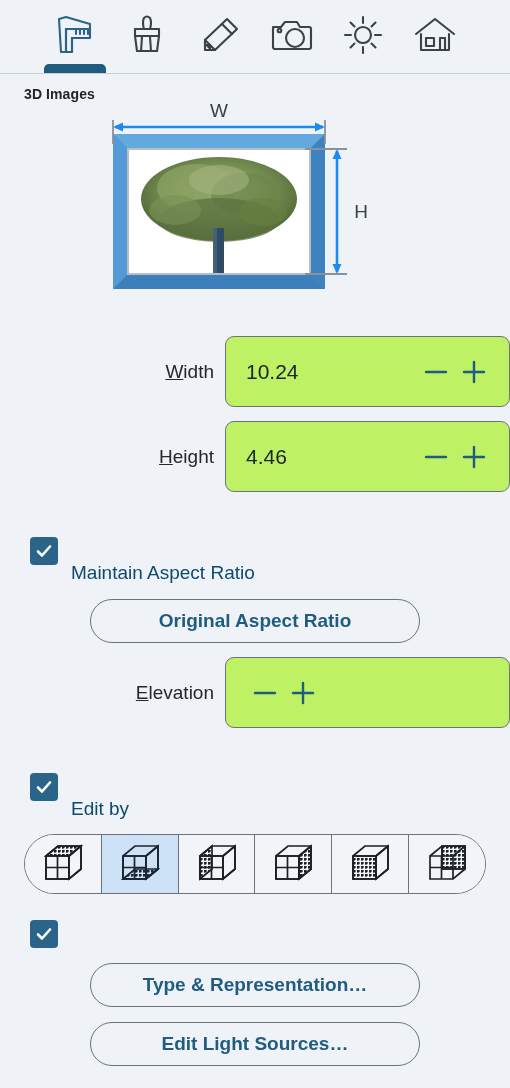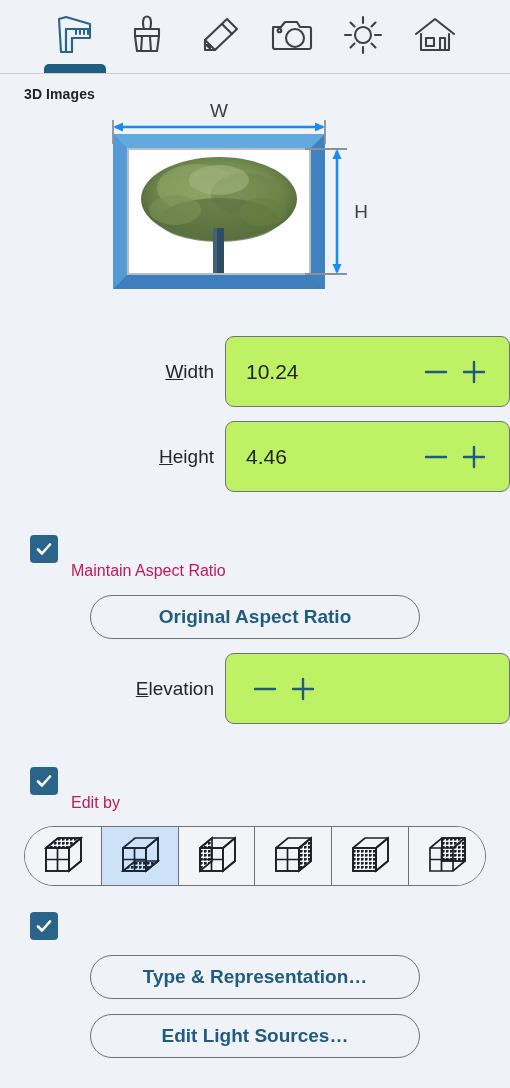--- a/index.html
+++ b/index.html
@@ -132,22 +132,22 @@
     height: 28px;
     border-radius: 4px;
     background: #2a6489;
     display: flex;
     align-items: center;
     justify-content: center;
     flex: none;
   }
   .checkbox svg { display:block; }
   .check-label {
-    font-size: 16px;
-    color: #be185d;
+    font-size: 19px;
+    color: #0c4a6e;
     margin-left: 13px;
     margin-top: 44px;
   }
 
   
   .pill-wrap { display: flex; justify-content: center; margin-top: 15px; }
   .pill {
     width: 330px;
     height: 44px;
     border: 1.6px solid #6d737c;

